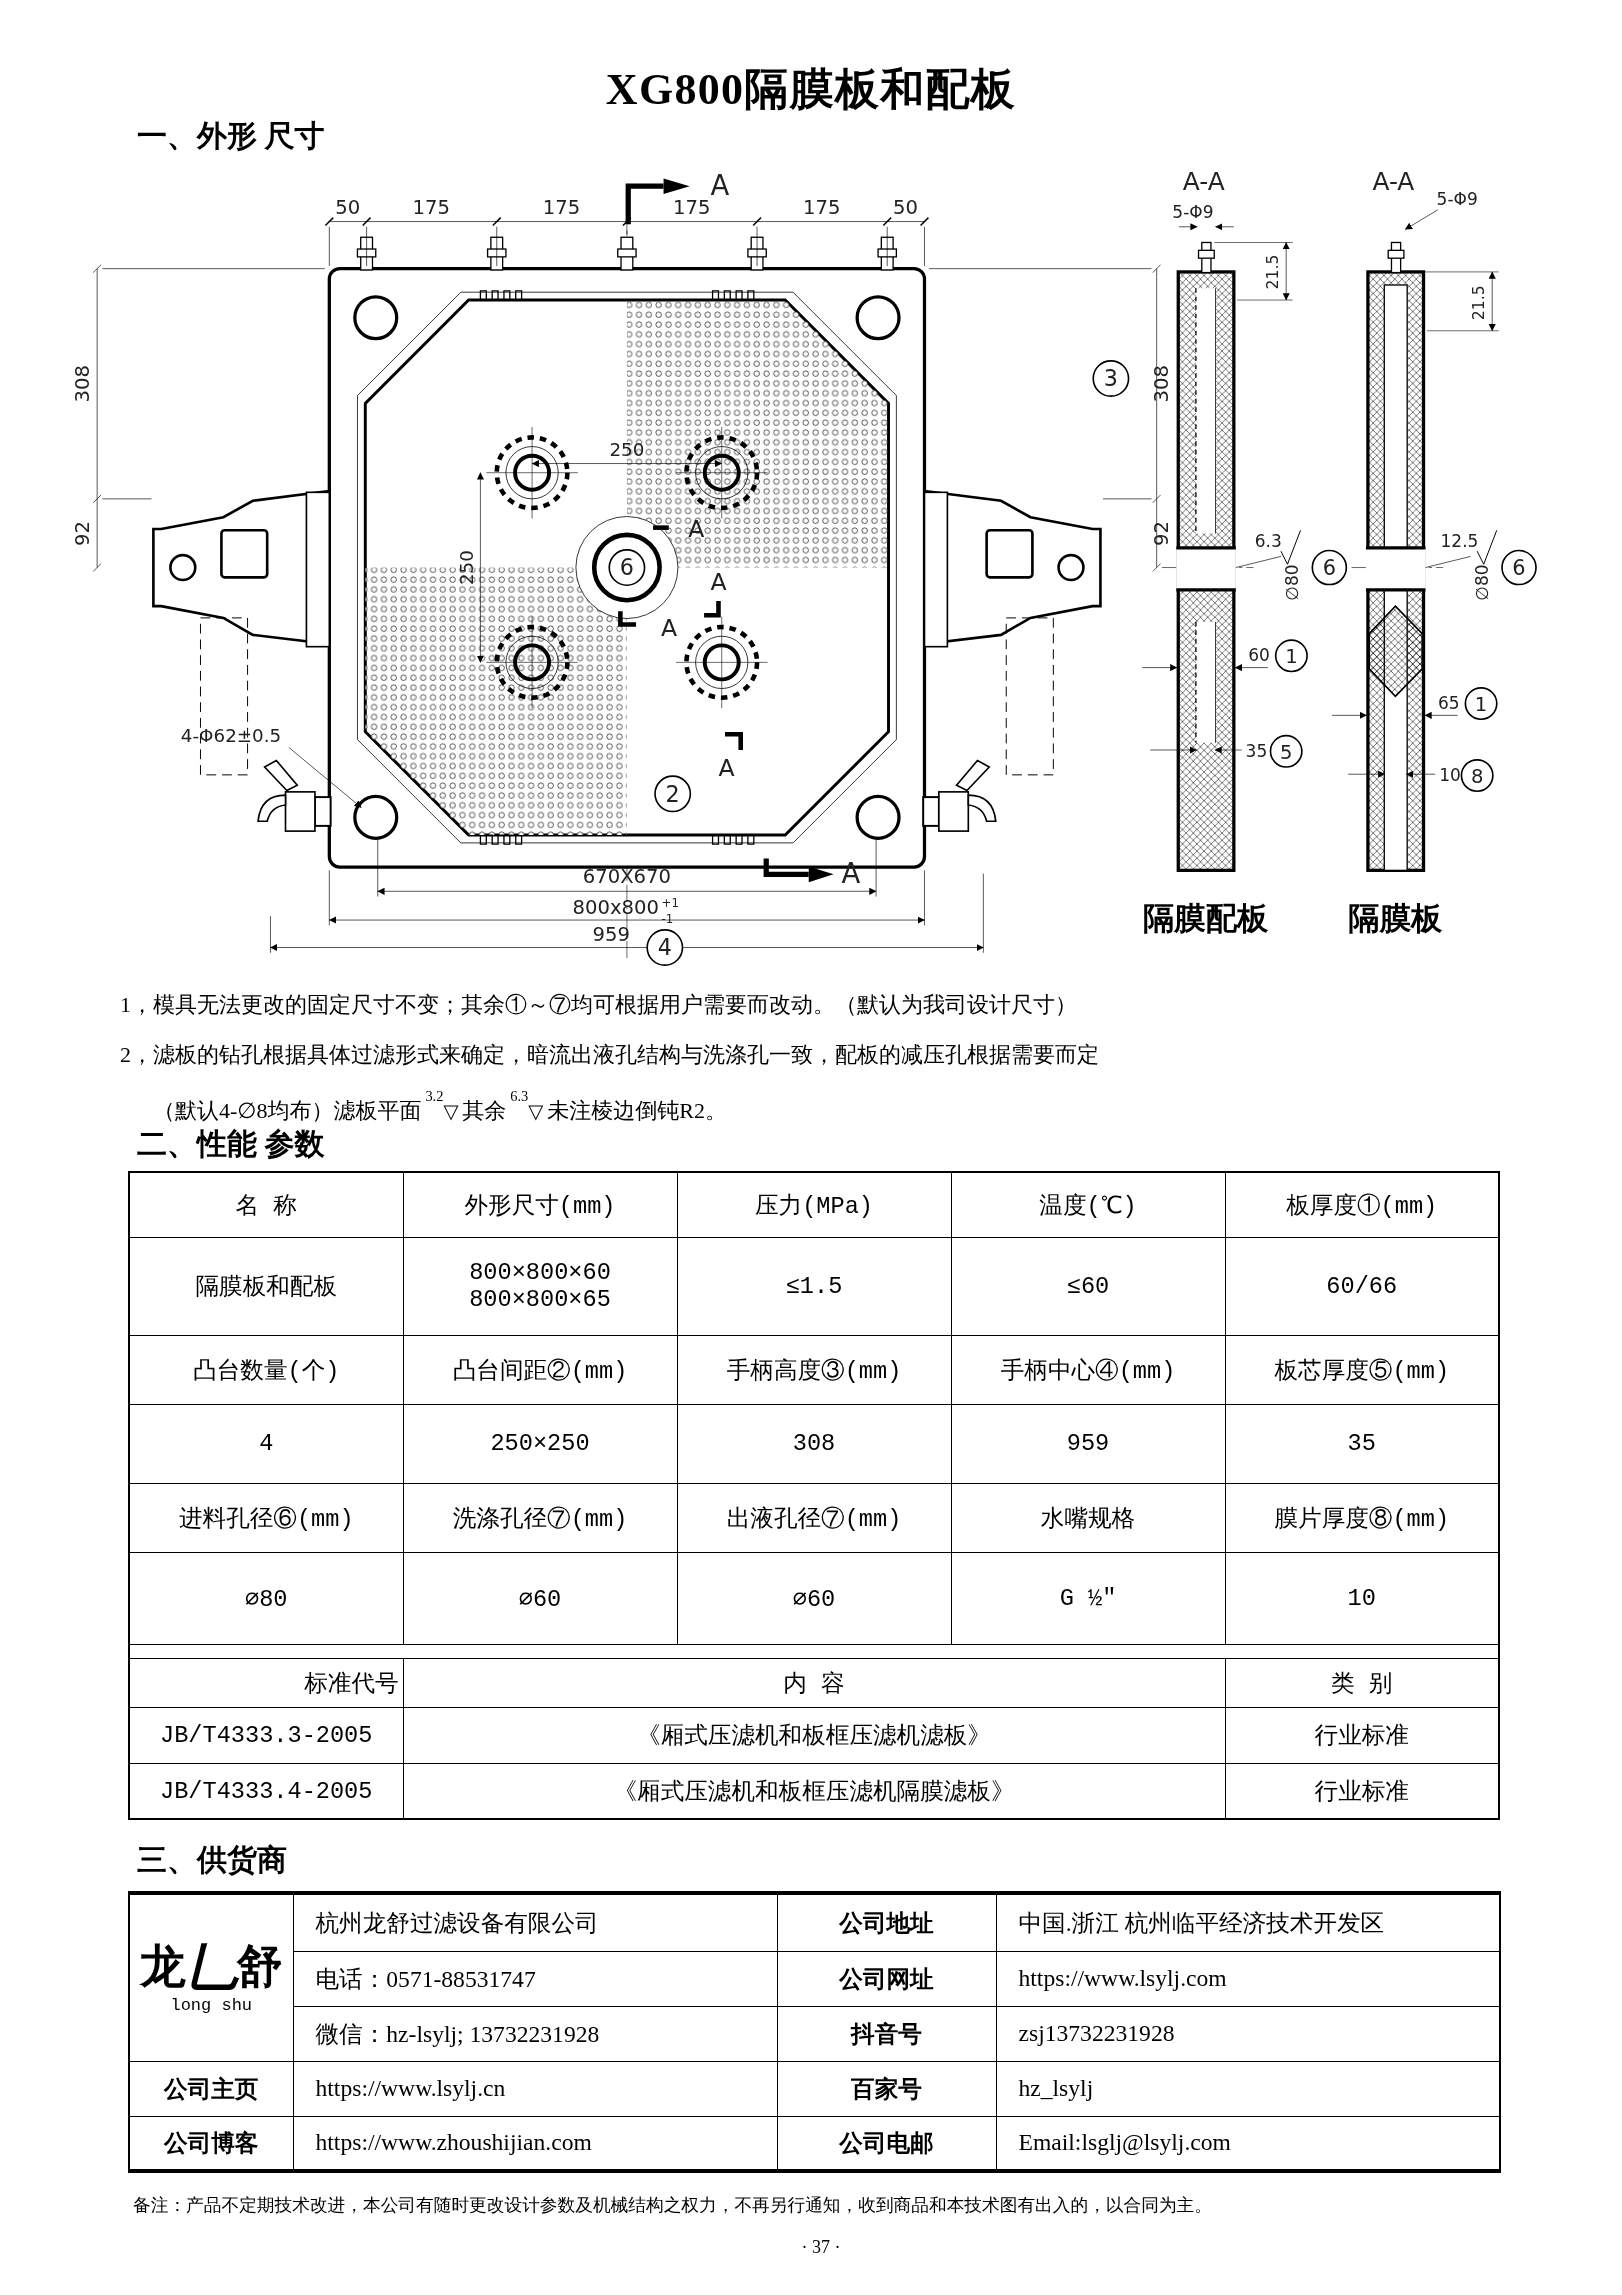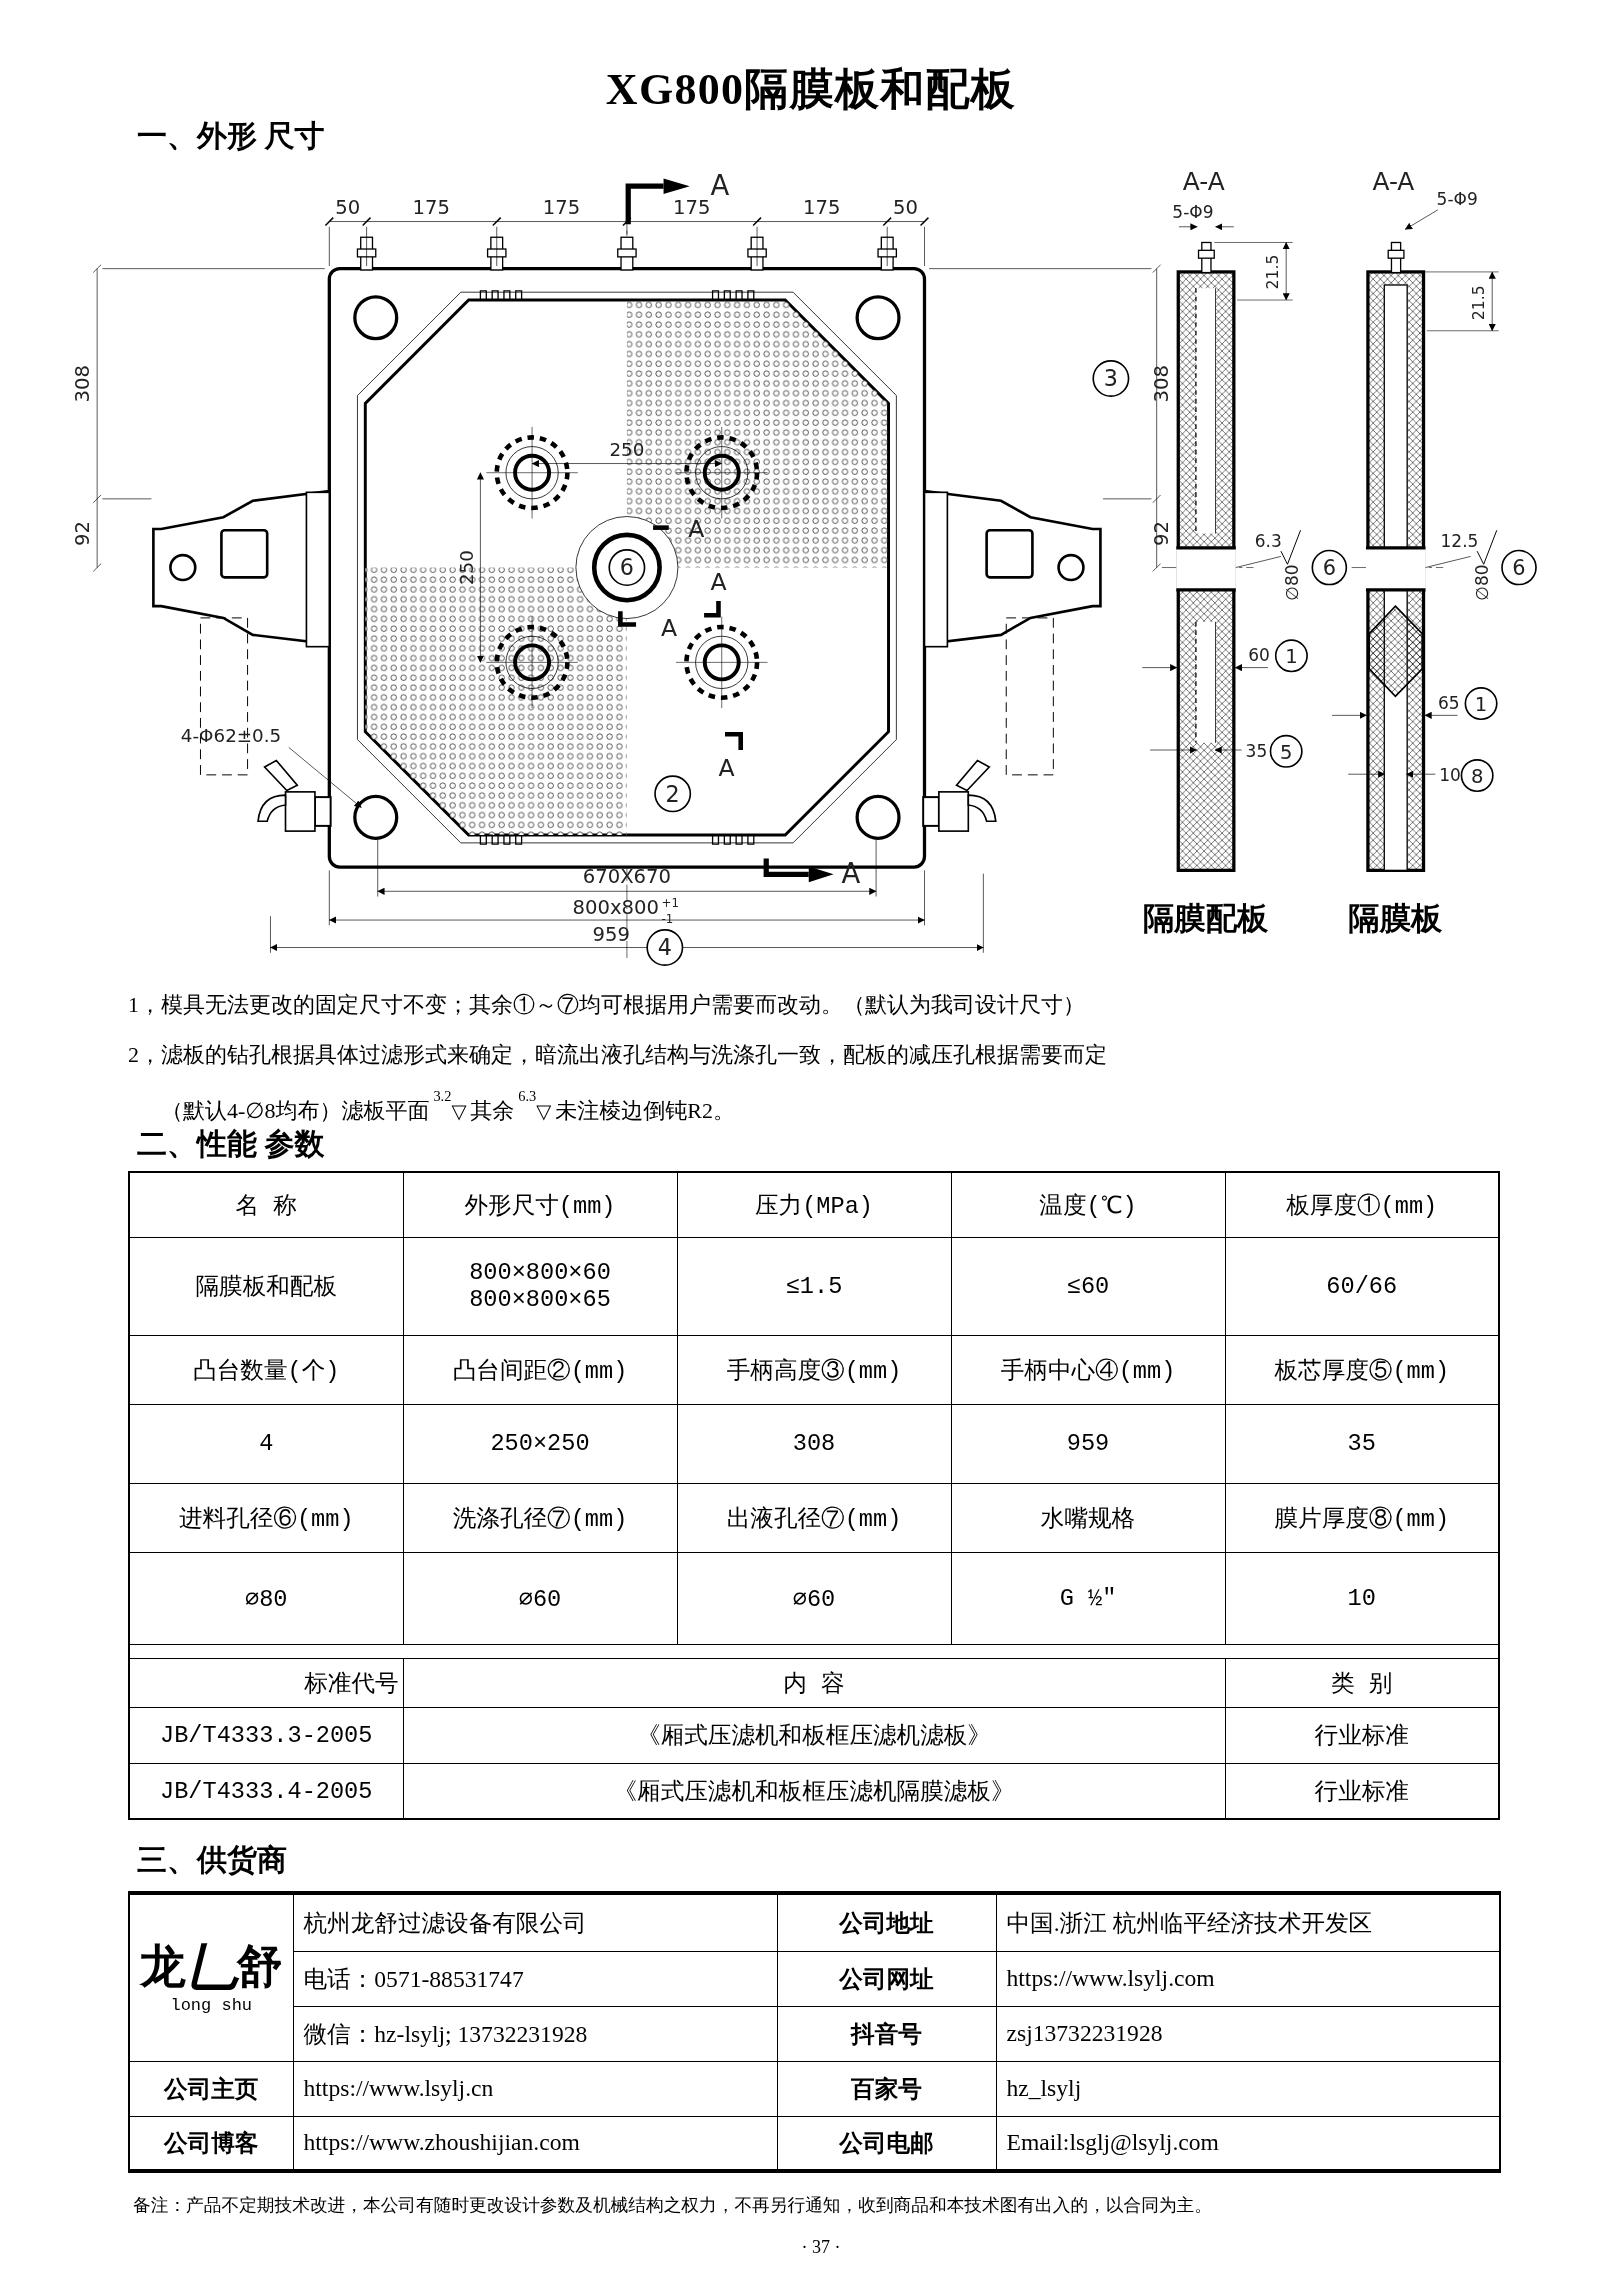--- a/index.html
+++ b/index.html
@@ -1,31 +1,31 @@
 <!DOCTYPE html>
 <html style="font-size:10.5px"><head>
 <meta charset="utf-8">
 <style>
   html,body{margin:0;padding:0;background:#888;}
   .page{position:relative;width:1622px;height:2295px;background:#fff;
         font-family:"Liberation Serif",serif;color:#000;overflow:hidden;}
   .abs{position:absolute;}
   .title{left:0;top:60px;width:1622px;text-align:center;font-size:44px;font-weight:bold;letter-spacing:1.3px;}
   .sec-head{font-size:30px;font-weight:bold;}
-  .notes{left:128px;top:980px;width:1427px;font-size:22px;line-height:50px;}
+  .notes{left:120px;top:980px;width:1427px;font-size:22px;line-height:50px;}
   .notes .indent{padding-left:33px;}
   .finish{display:inline-block;position:relative;margin:0 3.9px;}
   .finish sup{font-size:14.4px;position:relative;top:-9.2px;}
   .finish .tri{font-size:19.6px;}
   table{border-collapse:collapse;table-layout:fixed;}
   .perf{border:2.6px solid #000;width:1371px;}
   .perf td{border:1.3px solid #000;text-align:center;font-size:23.6px;padding:0 3.9px;overflow:hidden;font-family:Liberation Mono, monospace;}
   .perf td.spacer{border-left:none;border-right:none;padding:0;}
   .supp{border-top:4.6px solid #000;border-bottom:4.6px solid #000;border-left:2px solid #000;border-right:2px solid #000;width:1371px;}
-  .supp td{border:1.3px solid #000;font-size:23.6px;padding:0 10px;overflow:hidden;}
+  .supp td{border:1.3px solid #000;font-size:23.6px;padding:0 22px;overflow:hidden;}
   .supp td.lab{text-align:center;padding:0 2.6px;font-weight:bold;}
   .logo-cell{text-align:center;padding:0 !important;}
   .logo-big{font-size:46px;font-weight:bold;line-height:51px;}
   .logo-mark{font-size:51px;font-weight:bold;font-style:italic;position:relative;top:3.9px;}
   .logo-sub{font-size:17px;font-family:"Liberation Mono",monospace;margin-top:3.9px;}
   .footer-note{left:133px;top:2193px;width:1440px;font-size:17.7px;}
   .page-num{left:10px;top:2237px;width:1622px;text-align:center;font-size:18px;}
   svg text{font-family:"DejaVu Sans",sans-serif;fill:#222;}
   svg text.cjk{font-family:"Liberation Serif",serif;fill:#000;}
 </style>

